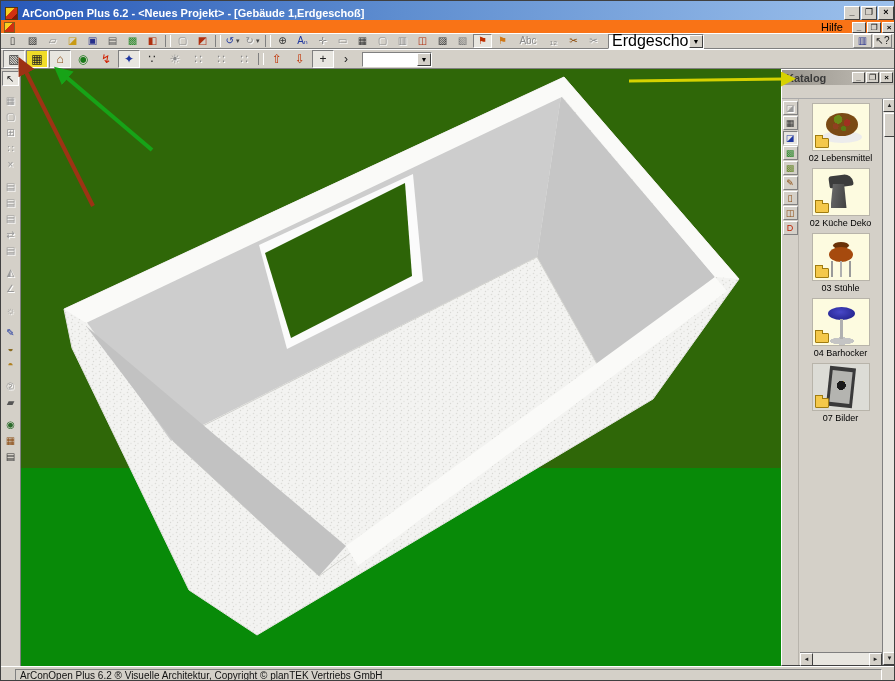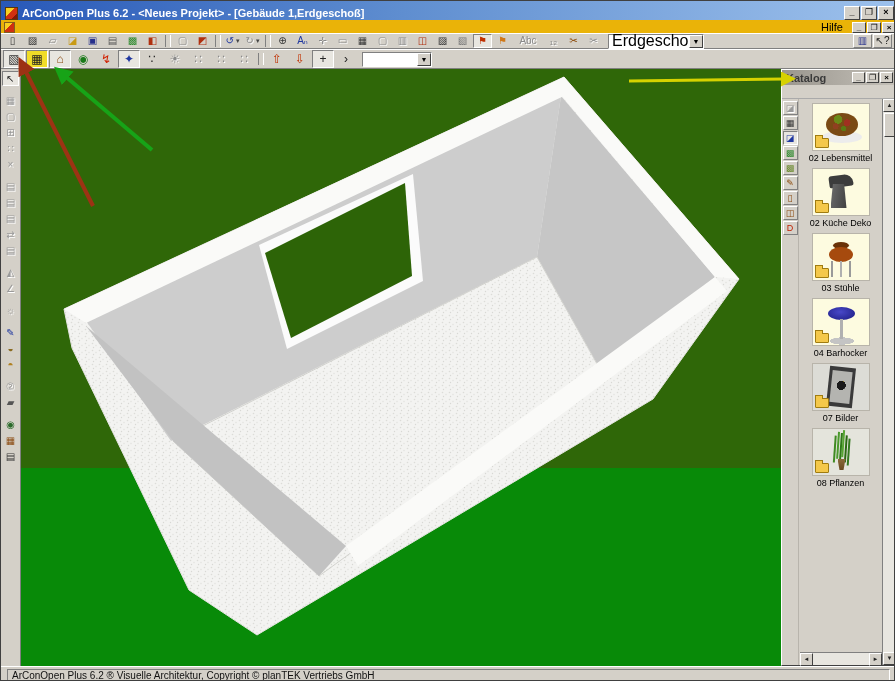--- a/index.html
+++ b/index.html
@@ -11,21 +11,21 @@
   .titlebar{position:absolute;left:0;top:0;width:895px;height:19px;
     background:linear-gradient(90deg,#2858b8 0%,#5f8ed0 45%,#9dc1ec 100%);
     display:flex;align-items:center;padding:12px 2px;justify-content:flex-end;}
   .app-icon{width:13px;height:13px;margin:0 4px 0 2px;flex:0 0 auto;
     background:linear-gradient(135deg,#f8d020 0 40%,#d03010 41% 75%,#801808 76%);border:1px solid #5a3808;}
   .title-text{color:#fff;font-weight:bold;font-size:11px;white-space:nowrap;flex:1;}
   .winbtn{width:16px;height:14px;margin-left:1px;background:#d4d0c8;
     border:1px solid;border-color:#ffffff #404040 #404040 #ffffff;
     font-size:9px;line-height:11px;text-align:center;font-weight:bold;color:#000;}
   
-  .menubar{position:absolute;left:0;top:19px;width:895px;height:15px;background:#eab308;
+  .menubar{position:absolute;left:0;top:19px;width:895px;height:15px;background:#f97316;
     display:flex;align-items:center;border-bottom:1px solid #fff;}
   .mdi-icon{width:11px;height:11px;margin:0 3px;flex:0 0 auto;
     background:linear-gradient(135deg,#f8d020 0 40%,#d03010 41% 80%);border:1px solid #806020;}
   .menu-item{padding:0 6px;height:13px;line-height:13px;white-space:nowrap;}
   .menu-right{margin-left:auto;display:flex;align-items:center;}
   .menu-right .menu-item{padding:0 8px;}
   .mdibtn{width:14px;height:11px;margin-left:1px;background:#d4d0c8;
     border:1px solid;border-color:#ffffff #404040 #404040 #ffffff;
     font-size:8px;line-height:9px;text-align:center;font-weight:bold;}
   
@@ -89,21 +89,21 @@
   .scr-btn{width:13px;height:13px;background:#d4d0c8;border:1px solid;flex:0 0 auto;
     border-color:#ffffff #404040 #404040 #ffffff;font-size:6px;line-height:11px;text-align:center;color:#222;}
   .scr-thumb{width:11px;height:24px;margin:1px;background:#d4d0c8;border:1px solid;
     border-color:#ffffff #404040 #404040 #ffffff;}
   .vspacer{flex:1;}
   .hscroll{position:absolute;left:18px;right:13px;bottom:0;height:13px;background:#e8e6e0;
     border-top:1px solid #808080;display:flex;}
   .hspacer{flex:1;}
   
   .statusbar{position:absolute;left:0;top:665px;width:895px;height:16px;background:#d4d0c8;
-    border-top:1px solid #ffffff;display:flex;align-items:center;padding:1px 6px;}
+    border-top:1px solid #ffffff;display:flex;align-items:center;padding:1px 14px;}
   .status-field{flex:1;height:12px;line-height:11px;font-size:10px;padding-left:4px;
     border:1px solid;border-color:#808080 #ffffff #ffffff #808080;color:#111;}
   
   .annotations{position:absolute;left:0;top:0;width:895px;height:681px;z-index:50;pointer-events:none;}
   
   .art-cake::before{content:"";position:absolute;left:9px;top:27px;width:40px;height:12px;background:#ececec;border-radius:50%;}
   .art-cake::after{content:"";position:absolute;left:13px;top:9px;width:32px;height:23px;border-radius:50%;
     background:radial-gradient(circle at 38% 28%,#6a8a18 0 16%,transparent 17%),
                radial-gradient(circle at 66% 42%,#a03020 0 13%,transparent 14%),
                radial-gradient(circle at 30% 58%,#904020 0 11%,transparent 12%),
@@ -513,27 +513,20 @@
             </div>
             <span class="cat-caption">04 Barhocker</span>
           </div>
           <div class="cat-item">
             <div class="thumb" style="background: rgb(220, 220, 214);">
               <div class="art art-picture"></div>
               <div class="thumb-folder"></div>
             </div>
             <span class="cat-caption">07 Bilder</span>
           </div>
-          <div class="cat-item">
-            <div class="thumb" style="background: rgb(228, 228, 220);">
-              <div class="art art-plant"></div>
-              <div class="thumb-folder"></div>
-            </div>
-            <span class="cat-caption">08 Pflanzen</span>
-          </div>
         </div>
       <div class="vscroll">
         <div class="scr-btn">▲</div>
         <div class="scr-thumb"></div>
         <div class="vspacer"></div>
         <div class="scr-btn">▼</div>
       </div>
     </div>
     <div class="hscroll">
       <div class="scr-btn">◄</div>

